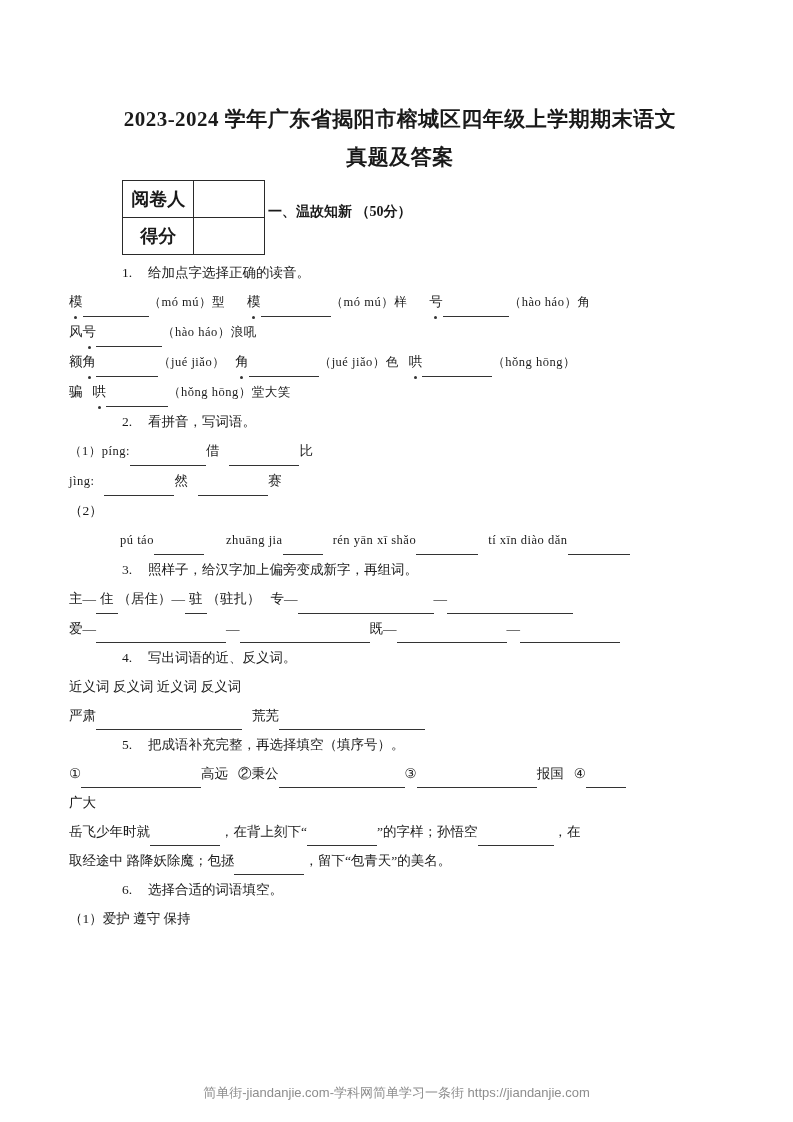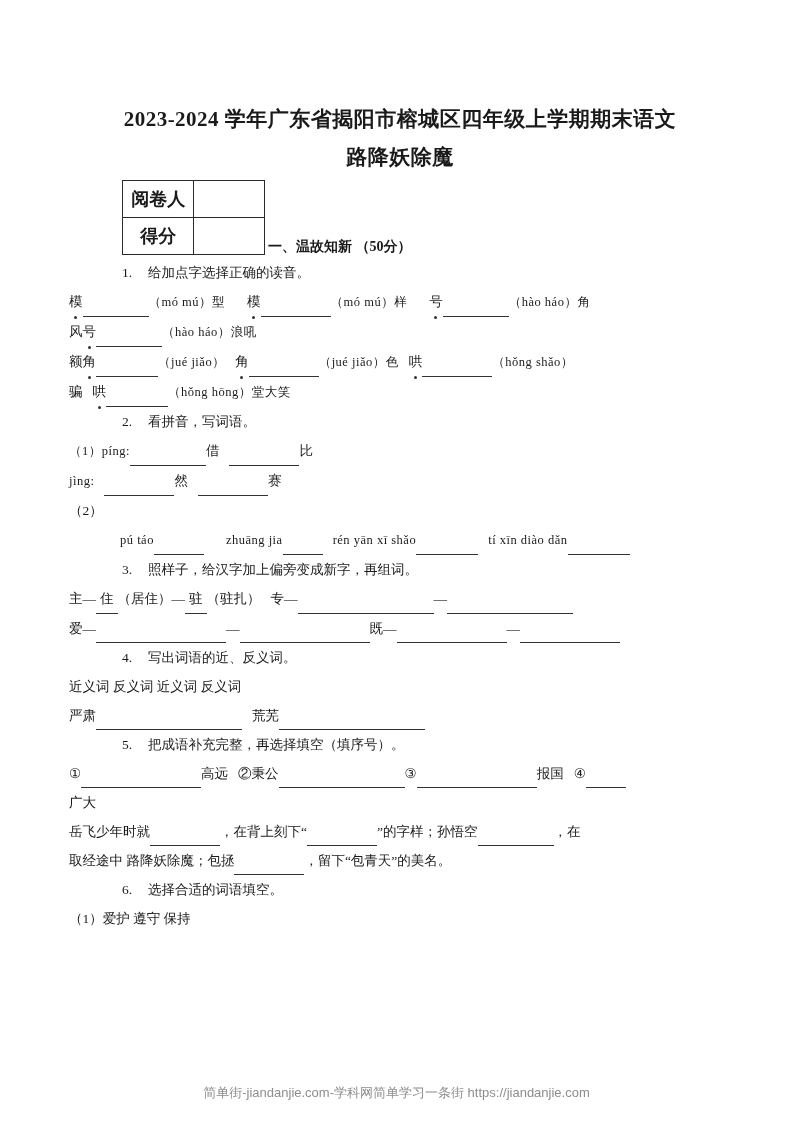--- a/index.html
+++ b/index.html
@@ -50,21 +50,20 @@
     margin-top: 10px;
   }
   .scoretable td.blank { }
   .section-head {
     position: absolute;
     left: 268px;
     top: 203px;
     font-size: 14px;
     font-weight: bold;
     white-space: nowrap;
-    margin-top: 35px;
   }
 
   .body-area {
     position: absolute;
     left: 4px;
     top: 258px;
     width: 793px;
   }
   .q {
     position: relative;
@@ -150,21 +149,21 @@
     margin-top: 16px;
   }
 </style>
 </head>
 <body>
 
 <div class="page">
 
   <div class="title">
     <div>2023-2024 学年广东省揭阳市榕城区四年级上学期期末语文</div>
-    <div>路降妖除魔</div>
+    <div>真题及答案</div>
   </div>
 
   <table class="scoretable">
     <tbody>
         <tr>
       <td>阅卷人</td>
       <td class="blank"></td>
     </tr>
     <tr>
       <td>得分</td>
@@ -181,21 +180,21 @@
       <div class="qhead">
         <span class="num">1.</span><span>给加点字选择正确的读音。</span>
       </div>
       <div class="line indent">
         <span class="dotted">模</span><span class="blankline b66"></span><span class="pinyin">（mó  mú）型</span><span class="sp-lg"></span><span class="dotted">模</span><span class="blankline b70"></span><span class="pinyin">（mó  mú）样</span><span class="sp-lg"></span><span class="dotted">号</span><span class="blankline b66"></span><span class="pinyin">（hào  háo）角</span>
       </div>
       <div class="line">
         风<span class="dotted">号</span><span class="blankline b66"></span><span class="pinyin">（hào háo）浪吼</span>
       </div>
       <div class="line indent">
-        额<span class="dotted">角</span><span class="blankline b62"></span><span class="pinyin">（jué jiǎo）</span><span class="sp"></span><span class="dotted">角</span><span class="blankline b70"></span><span class="pinyin">（jué jiǎo）色</span><span class="sp"></span><span class="dotted">哄</span><span class="blankline b70"></span><span class="pinyin">（hǒng shǎo）</span>
+        额<span class="dotted">角</span><span class="blankline b62"></span><span class="pinyin">（jué jiǎo）</span><span class="sp"></span><span class="dotted">角</span><span class="blankline b70"></span><span class="pinyin">（jué jiǎo）色</span><span class="sp"></span><span class="dotted">哄</span><span class="blankline b70"></span><span class="pinyin">（hǒng hōng）</span>
       </div>
       <div class="line">
         骗<span class="sp"></span><span class="dotted">哄</span><span class="blankline b62"></span><span class="pinyin">（hǒng hōng）堂大笑</span>
       </div>
     </div>
 
     <div class="q">
       <div class="qhead">
         <span class="num">2.</span><span>看拼音，写词语。</span>
       </div>

